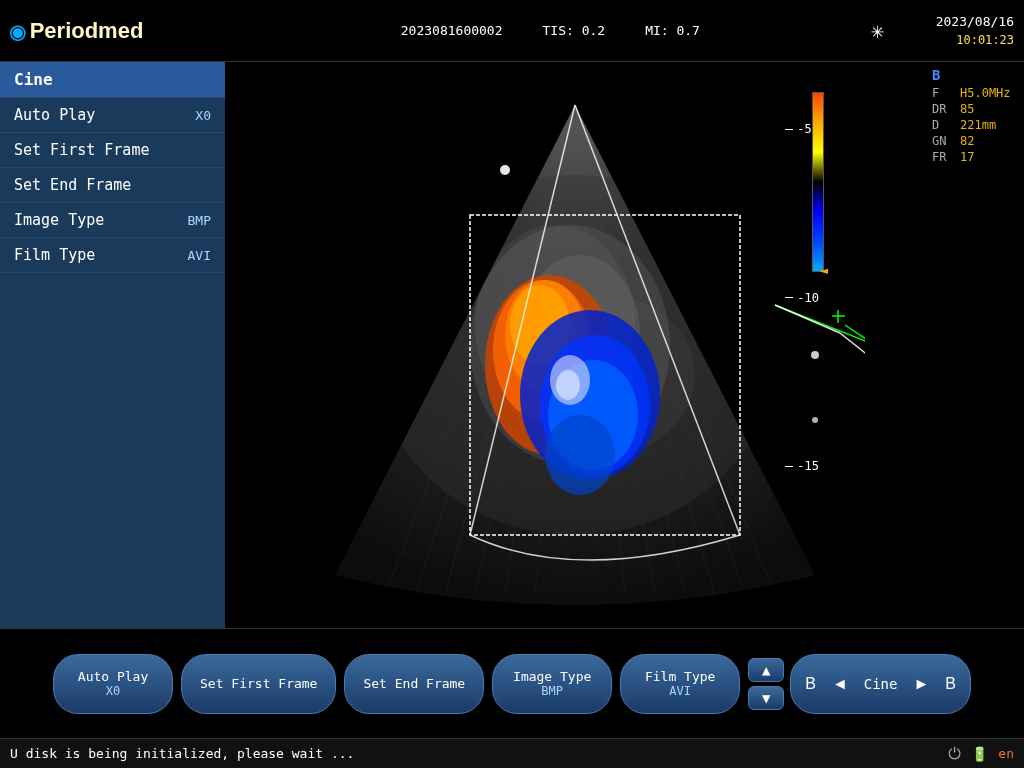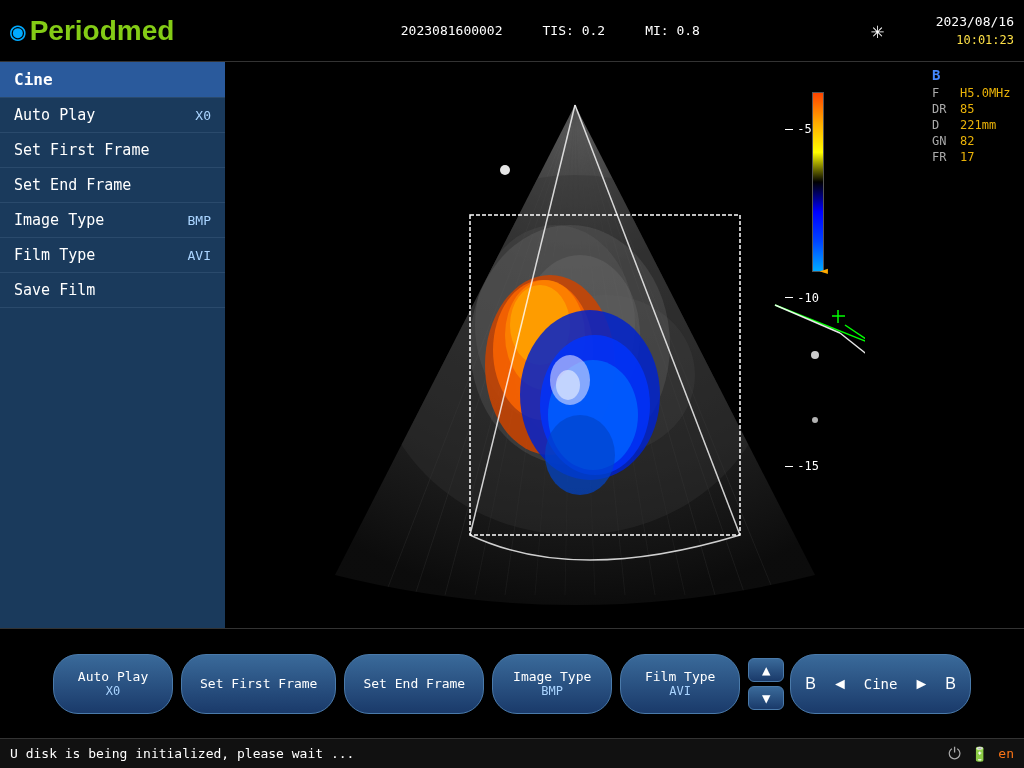--- a/index.html
+++ b/index.html
@@ -21,22 +21,22 @@
       align-items: center;
       padding: 0 10px;
       border-bottom: 1px solid #333;
     }
     #logo-area {
       display: flex;
       align-items: center;
       width: 220px;
     }
     #logo-text {
-      color: #84cc16;
-      font-size: 28px;
+      color: #fef9c3;
+      font-size: 22px;
       font-weight: bold;
       font-family: sans-serif;
     }
     #logo-icon {
       color: #00aaff;
       font-size: 26px;
       margin-right: 4px;
     }
     #header-center {
       flex: 1;
@@ -294,21 +294,21 @@
 
 <div id="header">
   <div id="logo-area">
     <span id="logo-icon">◉</span>
     <span id="logo-text">Periodmed</span>
   </div>
   <div id="header-center">
     <div class="row1">
       <span>2023081600002</span>
       <span>TIS: 0.2</span>
-      <span>MI: 0.8</span>
+      <span>MI: 0.7</span>
     </div>
   </div>
   <span id="snowflake">✳</span>
   <div id="header-right">
     <span class="date">2023/08/16</span>
     <span class="time">10:01:23</span>
   </div>
 </div>
 
 <div id="main">
@@ -327,23 +327,20 @@
     <div class="menu-item">
       <span>Set End Frame</span>
     </div>
     <div class="menu-item">
       <span>Image Type</span>
       <span class="shortcut">BMP</span>
     </div>
     <div class="menu-item">
       <span>Film Type</span>
       <span class="shortcut">AVI</span>
-    </div>
-    <div class="menu-item">
-      <span>Save Film</span>
     </div>
   </div>
 
   <div id="image-area">
     <svg id="us-svg" viewBox="0 0 580 540">
       <defs>
         <radialGradient id="sectorGrad" cx="50%" cy="5%" r="95%" fx="50%" fy="5%">
           <stop offset="0%" style="stop-color:#888;stop-opacity:0.9"></stop>
           <stop offset="30%" style="stop-color:#555;stop-opacity:0.8"></stop>
           <stop offset="70%" style="stop-color:#333;stop-opacity:0.9"></stop>

